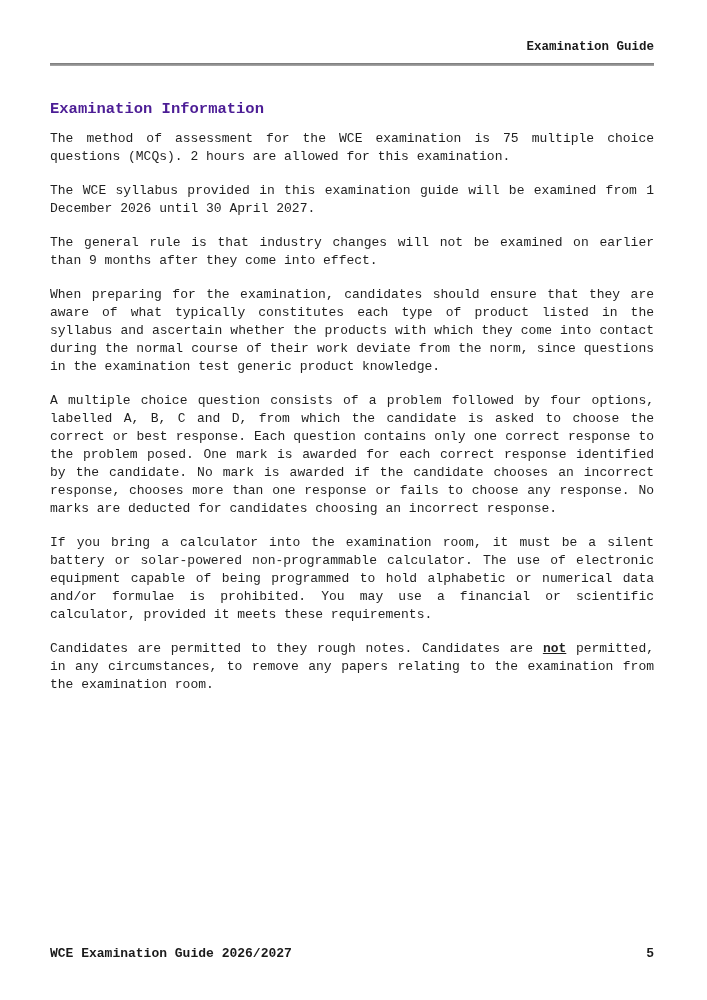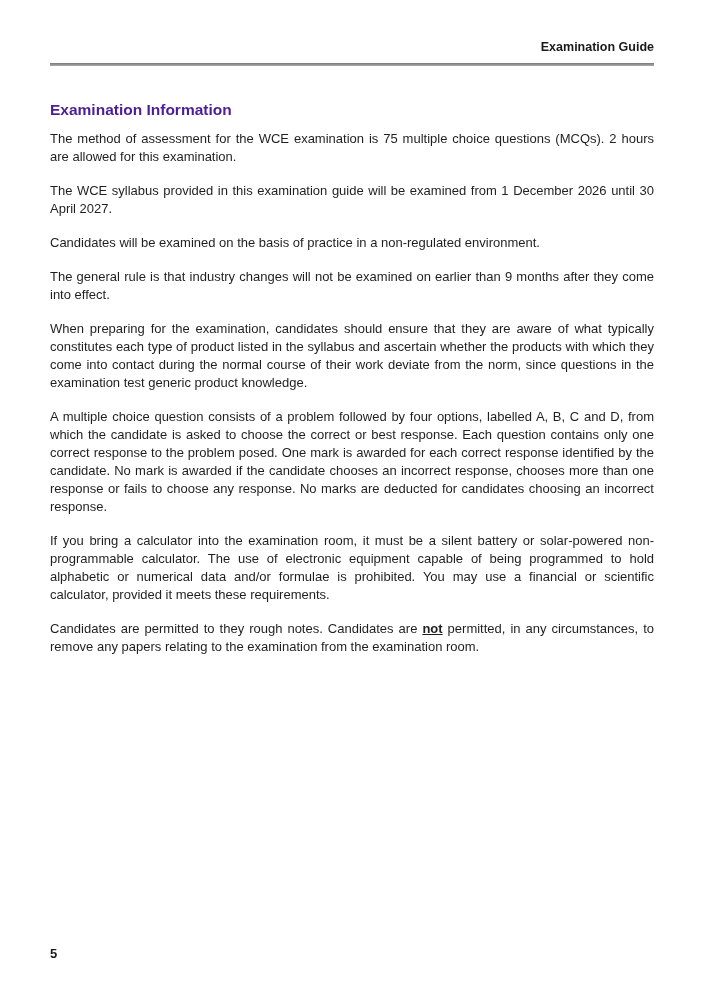--- a/index.html
+++ b/index.html
@@ -5,21 +5,21 @@
   html, body {
     margin: 0;
     padding: 0;
     background: #ffffff;
   }
   .page {
     position: relative;
     width: 707px;
     height: 1000px;
     background: #ffffff;
-    font-family: Liberation Sans, sans-serif;
+    font-family: Liberation Mono, monospace;
     color: #1f1f1f;
     overflow: hidden;
     box-sizing: border-box;
   }
   .content {
     position: absolute;
     left: 50px;
     width: 604px;
     top: 40px;
   }
@@ -74,30 +74,30 @@
     <div class="running-header">Examination Guide</div>
 
     <div class="header-rule"></div>
 
     <h1 class="section-title">Examination Information</h1>
 
     <p class="body">The method of assessment for the WCE examination is 75 multiple choice questions (MCQs).  2 hours are allowed for this examination.</p>
 
     <p class="body">The WCE syllabus provided in this examination guide will be examined from 1 December 2026 until 30 April 2027.</p>
 
-    <p class="body">Candidates will be examined on the basis of practice in a non-regulated environment.</p>
 
     <p class="body">The general rule is that industry changes will not be examined on earlier than 9 months after they come into effect.</p>
 
     <p class="body">When preparing for the examination, candidates should ensure that they are aware of what typically constitutes each type of product listed in the syllabus and ascertain whether the products with which they come into contact during the normal course of their work deviate from the norm, since questions in the examination test generic product knowledge.</p>
 
     <p class="body">A multiple choice question consists of a problem followed by four options, labelled A, B, C and D, from which the candidate is asked to choose the correct or best response.  Each question contains only one correct response to the problem posed.  One mark is awarded for each correct response identified by the candidate.  No mark is awarded if the candidate chooses an incorrect response, chooses more than one response or fails to choose any response.  No marks are deducted for candidates choosing an incorrect response.</p>
 
     <p class="body">If you bring a calculator into the examination room, it must be a silent battery or solar-powered non-programmable calculator.  The use of electronic equipment capable of being programmed to hold alphabetic or numerical data and/or formulae is prohibited.  You may use a financial or scientific calculator, provided it meets these requirements.</p>
 
     <p class="body"><span>Candidates are permitted to they rough notes.  Candidates are </span><span class="emph">not</span><span> permitted, in any circumstances, to remove any papers relating to the examination from the examination room.</span></p>
 
   </div>
 
   <div class="footer">
+    <span>WCE Examination Guide 2026/2027</span>
     <span>5</span>
   </div>
 </div>
 
 </body></html>

